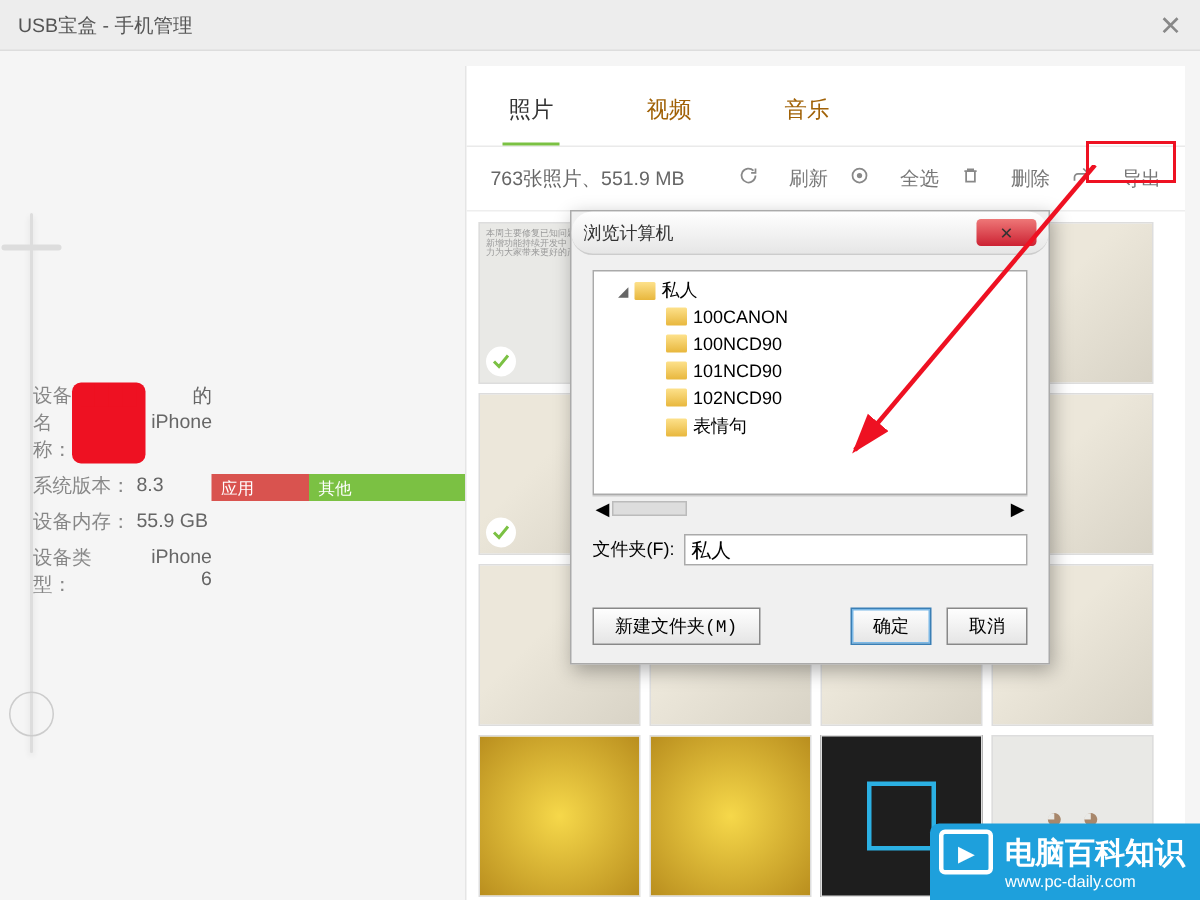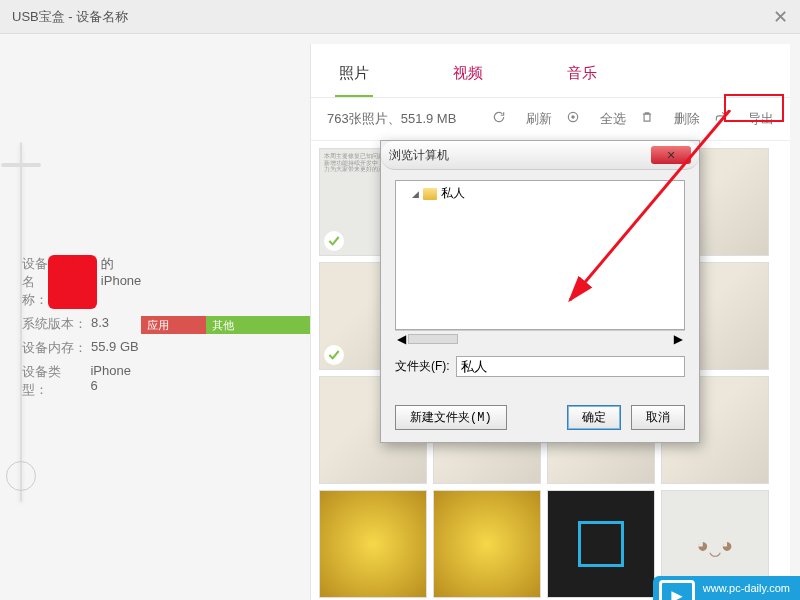--- a/index.html
+++ b/index.html
@@ -12,32 +12,32 @@
 .content { display: flex; height: 566px; }
 .left-pane { width: 310px; padding: 20px; display: flex; flex-direction: row; align-items: center; }
 .phone-wrap { width: 190px; height: 360px; background: #fff; border-radius: 24px; border: 1px solid #ddd; box-shadow: 0 2px 4px rgba(0,0,0,0.1); position: relative; margin-top: 10px; }
 .phone-screen { position: absolute; top: 34px; left: 12px; right: 12px; height: 280px; background: #222; border-radius: 2px; }
 .phone-speaker { position: absolute; top: 20px; left: 50%; transform: translateX(-50%); width: 40px; height: 4px; background: #ddd; border-radius: 2px; }
 .phone-home { position: absolute; bottom: 10px; left: 50%; transform: translateX(-50%); width: 30px; height: 30px; border: 1px solid #ccc; border-radius: 50%; }
 
 .device-info { width: 100%; margin-top: 20px; font-size: 13px; color: #666; }
 .device-info .row { display: flex; margin: 6px 0; }
 .device-info .label { color: #888; }
-.device-info .val { margin-left: 4px; }
+.device-info .val { margin-left: 4px; text-align: right; }
 .redact { background: #e12; color: #e12; border-radius: 6px; padding: 0 6px; }
 
 .storage-bar { display: flex; height: 18px; width: 100%; margin-top: 16px; font-size: 11px; color: #fff; align-items: stretch; }
 .storage-bar div { display: flex; align-items: center; padding: 0 6px; }
 .storage-app { background: #d9534f; width: 65px; }
 .storage-other { background: #7bc143; flex: 0 0 170px; }
 .storage-free { background: #0f172a; color: #666; flex: 1; margin-top: 12px; }
 
 .right-pane { flex: 1; background: #fff; border-left: 1px solid #e5e5e5; margin: 10px 10px 0 0; position: relative; }
-.tabs { display: flex; padding: 12px 24px 0; gap: 76px; border-bottom: 1px solid #eaeaea; }
-.tab { padding: 8px 4px 12px; font-size: 15px; color: #be185d; cursor: pointer; }
+.tabs { display: flex; padding: 12px 24px 0; gap: 54px; border-bottom: 1px solid #eaeaea; }
+.tab { padding: 8px 4px 12px; font-size: 15px; color: #a16207; cursor: pointer; }
 .tab.active { color: #333; border-bottom: 2px solid #7bc143; }
 
 .toolbar { display: flex; align-items: center; padding: 12px 16px; font-size: 13px; color: #666; border-bottom: 1px solid #eee; }
 .toolbar .count { flex: 1; }
 .toolbar .btn { display: flex; align-items: flex-start; gap: 20px; margin-left: 14px; cursor: pointer; color: #777; }
 .toolbar .btn svg { width: 14px; height: 14px; }
 .export-highlight { position: absolute; top: 50px; right: 6px; width: 60px; height: 28px; border: 2px solid #e12; pointer-events: none; }
 
 .thumbs { position: absolute; top: 96px; left: 0; right: 0; bottom: 0; padding: 8px; display: flex; flex-wrap: wrap; gap: 6px; align-content: flex-start; overflow: hidden; }
 .thumb { width: 108px; height: 108px; background: #e9e9e6; border: 1px solid #ddd; position: relative; }
@@ -73,21 +73,21 @@
 .arrow-annot { position: absolute; top: 110px; left: 530px; width: 220px; height: 210px; pointer-events: none; z-index: 30; }
 
 .watermark { position: absolute; right: 0; bottom: 0; background: #1ea0dc; color: #fff; font-size: 20px; font-weight: bold; padding: 6px 10px 6px 50px; border-top-left-radius: 6px; display: flex; align-items: center; gap: 8px; z-index: 50; }
 .watermark .logo-box { position: absolute; left: 6px; top: 4px; width: 36px; height: 30px; border: 3px solid #fff; border-radius: 4px; display: flex; align-items: center; justify-content: center; }
 .watermark .sub { font-size: 11px; display: block; font-weight: normal; }
 </style>
 </head>
 <body>
 
 <div class="title-bar">
-  <span class="title">USB宝盒 - 设备名称</span>
+  <span class="title">USB宝盒 - 手机管理</span>
   <span class="close">✕</span>
 </div>
 
 <div class="content">
   <div class="left-pane">
     <div class="phone-wrap">
       <div class="phone-speaker"></div>
       <div class="phone-screen"></div>
       <div class="phone-home"></div>
     </div>
@@ -189,20 +189,42 @@
     <span>浏览计算机</span>
     <span class="dialog-close">✕</span>
   </div>
   <div class="dialog-body">
     <div class="tree-box">
       <div class="tree-root">
           <span class="arrow">◢</span>
           <span class="folder-ico"></span>
           <span>私人</span>
         </div>
+      <div class="tree-children">
+        <div class="tree-item">
+            <span class="folder-ico"></span>
+            <span>100CANON</span>
+          </div>
+        <div class="tree-item">
+            <span class="folder-ico"></span>
+            <span>100NCD90</span>
+          </div>
+        <div class="tree-item">
+            <span class="folder-ico"></span>
+            <span>101NCD90</span>
+          </div>
+        <div class="tree-item">
+            <span class="folder-ico"></span>
+            <span>102NCD90</span>
+          </div>
+        <div class="tree-item">
+            <span class="folder-ico"></span>
+            <span>表情句</span>
+          </div>
+      </div>
     </div>
     <div class="tree-scroll">
         <span>◀</span>
         <div class="thumb-bar"></div>
         <span style="margin-left:auto">▶</span>
       </div>
     <div class="folder-row">
       <span>文件夹(F):</span>
       <input type="text" value="私人" style="">
     </div>
@@ -219,15 +241,16 @@
       <marker id="ah" markerWidth="10" markerHeight="10" refX="8" refY="3" orient="auto">
         <path d="M0,0 L0,6 L9,3 z" fill="#e12"></path>
       </marker>
     </defs>
   <line x1="200" y1="0" x2="40" y2="190" stroke="#e12" stroke-width="3" marker-end="url(#ah)"></line>
 </svg>
 
 <div class="watermark">
   <div class="logo-box">▸</div>
   <div>
+    <span>电脑百科知识</span>
     <span class="sub">www.pc-daily.com</span>
   </div>
 </div>
 
 </body></html>

